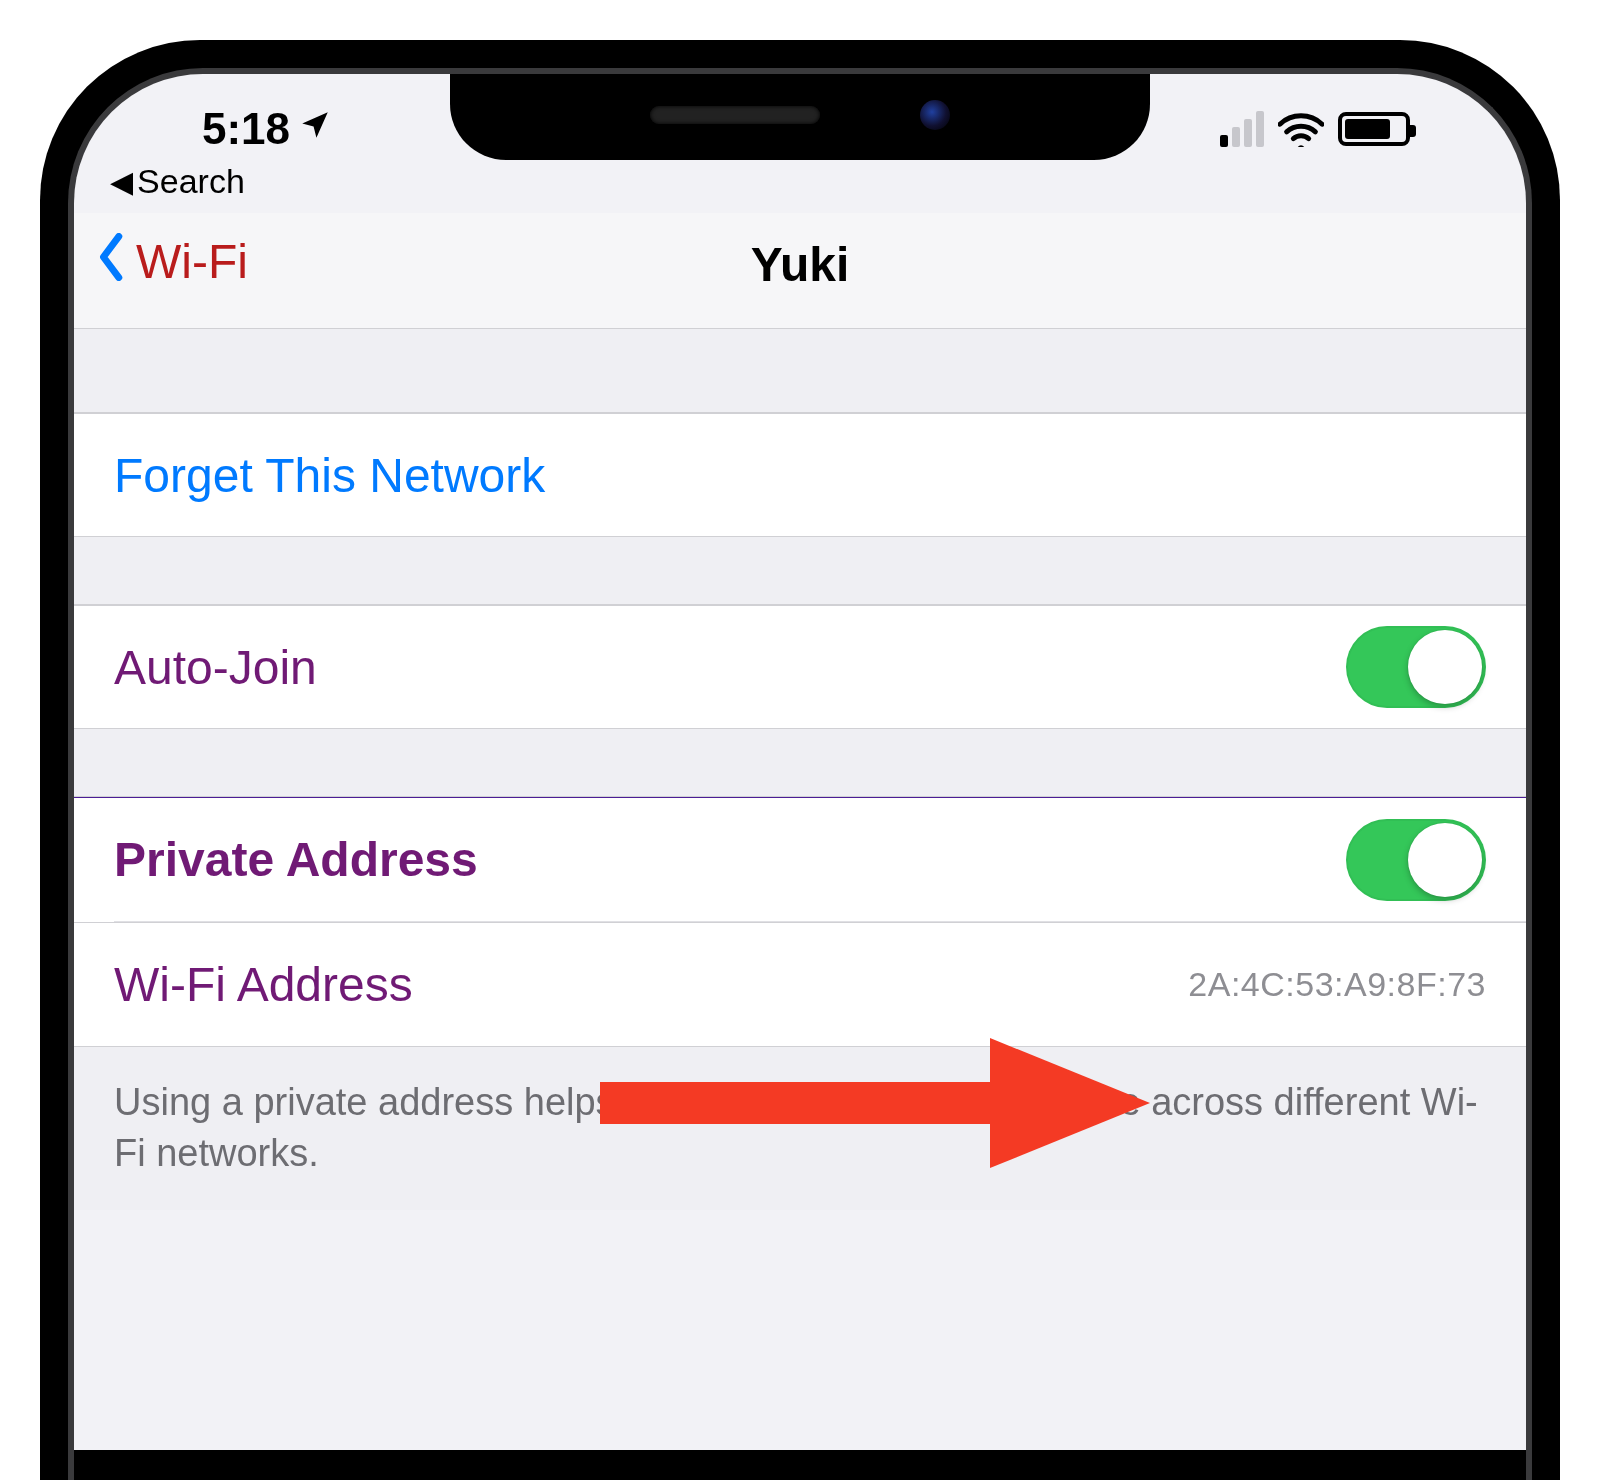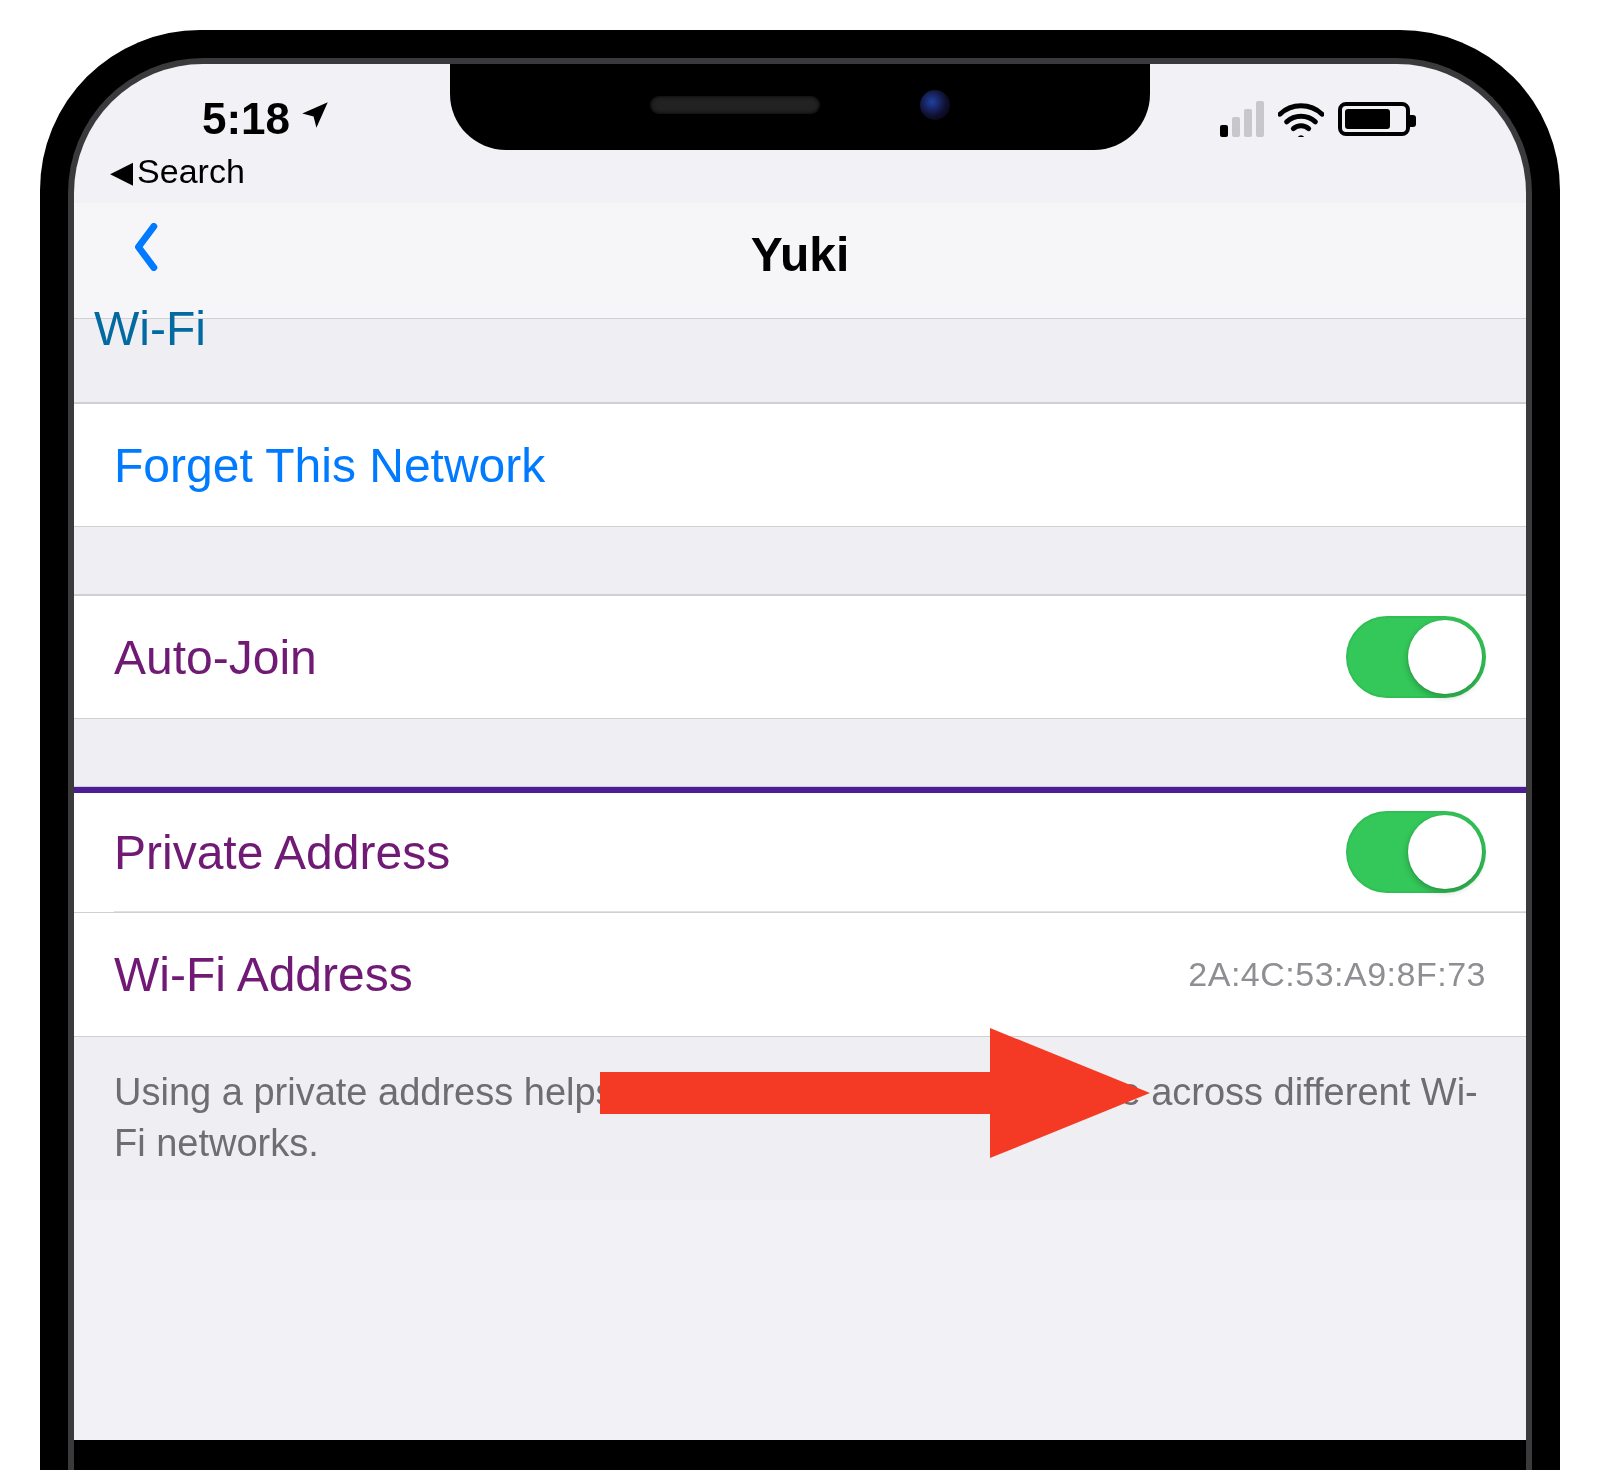--- a/index.html
+++ b/index.html
@@ -7,21 +7,21 @@
     background: #fff;
     font-family: -apple-system, "Helvetica Neue", Helvetica, Arial, sans-serif;
     width: 1600px;
     height: 1484px;
     display: flex;
     align-items: flex-start;
     justify-content: center;
   }
   .phone-frame {
     position: relative;
-    margin-top: 30px;
+    margin-top: 40px;
     width: 1520px;
     height: 1440px;
     background: #000;
     border-radius: 160px 160px 0 0;
     padding: 30px;
     overflow: hidden;
   }
   .phone-inner-border {
     position: absolute;
     top: 28px; left: 28px; right: 28px; bottom: 0;
@@ -144,24 +144,23 @@
     height: 116px;
     border-bottom: 1px solid #d0d0d4;
     background: #f6f6f8;
     text-align: center;
   }
   .nav-back {
     position: absolute;
     left: 24px; top: 18px;
     display: flex;
     align-items: center;
-    gap: 20px;
-    color: #0369a1;
+    gap: 0;
+    color: #b91c1c;
     font-size: 48px;
-    flex-direction: column;
   }
   .nav-back .chev { font-size: 60px; font-weight: 400; line-height: 1; margin-right: 6px; }
   .nav-title {
     font-size: 48px;
     font-weight: 600;
     padding-top: 24px;
     display: inline-block;
   }
 
   
@@ -295,21 +294,21 @@
 
     <div class="cell" style="border-top:1px solid #d0d0d4;">
       <span class="label">Auto-Join</span>
       <div class="toggle">
         <div class="knob"></div>
       </div>
     </div>
 
     <div class="spacer small"></div>
 
-    <div class="cell" style="border-top:6px solid #4c1d95; border-bottom:none;">
+    <div class="cell" style="border-top:1px solid #4c1d95; border-bottom:none;font-weight:bold;">
       <span class="label">Private Address</span>
       <div class="toggle">
         <div class="knob"></div>
       </div>
     </div>
     <div class="hairline-inset">
         <div class="inner-line"></div>
       </div>
 
     <div class="cell">

